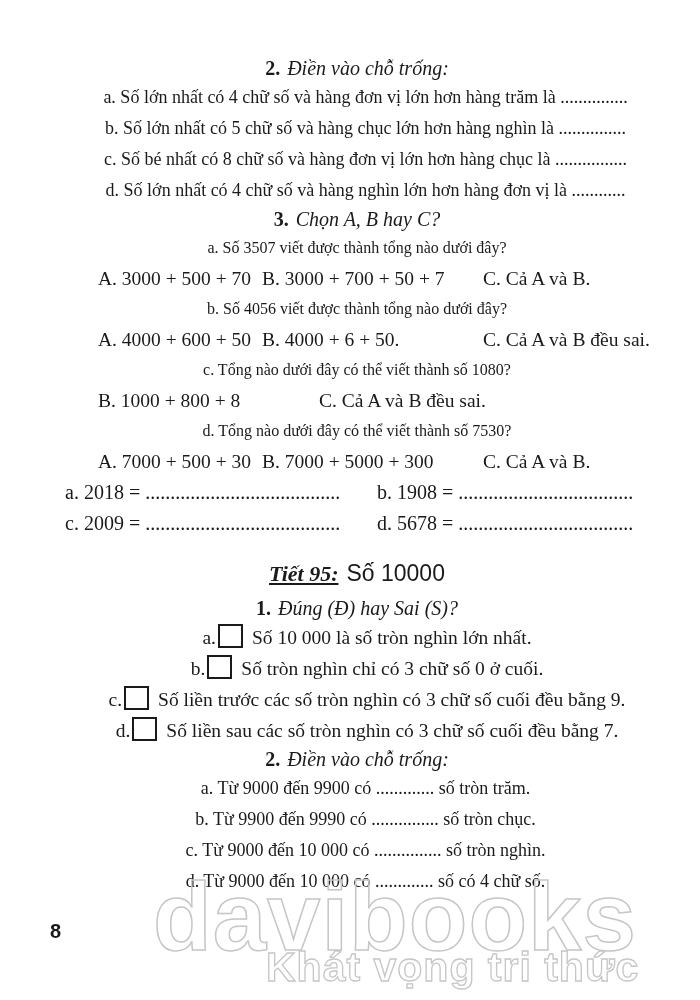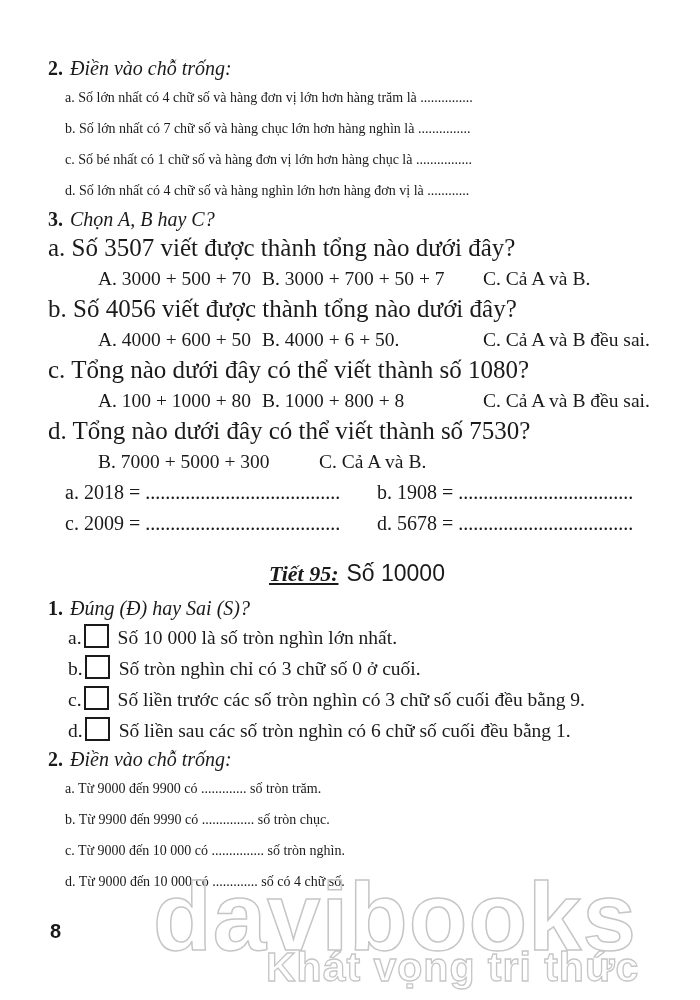--- a/index.html
+++ b/index.html
@@ -13,33 +13,33 @@
   .page {
     position: relative;
     width: 700px; height: 1000px;
     background: #ffffff;
   }
   .content {
     position: relative;
     padding: 55px 34px 0 48px;
     z-index: 1;
   }
-  .line { white-space: nowrap; }
+  .line { white-space: nowrap; text-align: center; }
 
   
   .sec-header { height: 27px; line-height: 27px; font-size: 20px; }
   .sec-num   { font-weight: bold; }
   .sec-title { font-style: italic; margin-left: 7px; }
   .sec-title.upright { font-style: normal; margin-left: 7px; }
 
   
-  .fill-item { height: 31px; line-height: 31px; font-size: 14px; margin-left: 17px; }
+  .fill-item { height: 31px; line-height: 31px; font-size: 18px; margin-left: 17px; }
 
   
-  .mcq-q    { height: 30px; line-height: 30px; font-size: 25px; }
+  .mcq-q    { height: 30px; line-height: 30px; font-size: 16px; }
   .mcq-opts { display: flex; height: 31px; line-height: 31px; font-size: 19.5px; margin-left: 50px; }
   .opt-a { width: 164px; flex: 0 0 auto; }
   .opt-b { width: 221px; flex: 0 0 auto; }
   .opt-c { flex: 1 1 auto; }
 
   
   .sum-row  { display: flex; height: 31px; line-height: 31px; font-size: 20px; margin-left: 17px; }
   .sum-left { width: 312px; flex: 0 0 auto; }
 
   
@@ -105,22 +105,22 @@
 </head>
 <body>
 
 <div class="page">
   <div class="content">
 
     <div class="sec-header line">
       <span class="sec-num">2.</span><span class="sec-title">Điền vào chỗ trống:</span>
     </div>
     <div class="fill-item line">a. Số lớn nhất có 4 chữ số và hàng đơn vị lớn hơn hàng trăm là ...............</div>
-    <div class="fill-item line">b. Số lớn nhất có 7 chữ số và hàng chục lớn hơn hàng nghìn là ...............</div>
-    <div class="fill-item line">c. Số bé nhất có 1 chữ số và hàng đơn vị lớn hơn hàng chục là ................</div>
+    <div class="fill-item line">b. Số lớn nhất có 5 chữ số và hàng chục lớn hơn hàng nghìn là ...............</div>
+    <div class="fill-item line">c. Số bé nhất có 8 chữ số và hàng đơn vị lớn hơn hàng chục là ................</div>
     <div class="fill-item line">d. Số lớn nhất có 4 chữ số và hàng nghìn lớn hơn hàng đơn vị là ............</div>
 
     <div class="sec-header line">
       <span class="sec-num">3.</span><span class="sec-title">Chọn A, B hay C?</span>
     </div>
 
     <div class="mcq-q line">a. Số 3507 viết được thành tổng nào dưới đây?</div>
     <div class="mcq-opts">
       <span class="opt-a">A. 3000 + 500 + 70</span>
       <span class="opt-b">B. 3000 + 700 + 50 + 7</span>
@@ -129,27 +129,27 @@
 
     <div class="mcq-q line">b. Số 4056 viết được thành tổng nào dưới đây?</div>
     <div class="mcq-opts">
       <span class="opt-a">A. 4000 + 600 + 50</span>
       <span class="opt-b">B. 4000 + 6 + 50.</span>
       <span class="opt-c">C. Cả A và B đều sai.</span>
     </div>
 
     <div class="mcq-q line">c. Tổng nào dưới đây có thể viết thành số 1080?</div>
     <div class="mcq-opts">
-      <span class="opt-a">A. 100 + 1000 + 80</span>
       <span class="opt-b">B. 1000 + 800  + 8</span>
       <span class="opt-c">C. Cả A và B đều sai.</span>
     </div>
 
     <div class="mcq-q line">d. Tổng nào dưới đây có thể viết thành số 7530?</div>
     <div class="mcq-opts">
+      <span class="opt-a">A. 7000 + 500 + 30</span>
       <span class="opt-b">B. 7000 + 5000 + 300</span>
       <span class="opt-c">C. Cả A và B.</span>
     </div>
 
     <div class="sum-row">
       <span class="sum-left">a. 2018 = .......................................</span>
       <span class="sum-right">b. 1908 = ...................................</span>
     </div>
     <div class="sum-row">
       <span class="sum-left">c. 2009 = .......................................</span>
@@ -166,21 +166,21 @@
     <div class="tf-item line">
       <span class="tf-letter">a.</span><span class="checkbox"></span><span>Số 10 000 là số tròn nghìn lớn nhất.</span>
     </div>
     <div class="tf-item line">
       <span class="tf-letter">b.</span><span class="checkbox"></span><span>Số tròn nghìn chỉ có 3 chữ số 0 ở cuối.</span>
     </div>
     <div class="tf-item line">
       <span class="tf-letter">c.</span><span class="checkbox"></span><span>Số liền trước các số tròn nghìn có 3 chữ số cuối đều bằng 9.</span>
     </div>
     <div class="tf-item line">
-      <span class="tf-letter">d.</span><span class="checkbox"></span><span>Số liền sau các số tròn nghìn có 6 chữ số cuối đều bằng 1.</span>
+      <span class="tf-letter">d.</span><span class="checkbox"></span><span>Số liền sau các số tròn nghìn có 3 chữ số cuối đều bằng 7.</span>
     </div>
 
     <div class="sec-header line">
       <span class="sec-num">2.</span><span class="sec-title">Điền vào chỗ trống:</span>
     </div>
     <div class="fill-item line">a. Từ 9000 đến 9900 có .............  số tròn trăm.</div>
     <div class="fill-item line">b. Từ 9900 đến 9990 có ............... số tròn chục.</div>
     <div class="fill-item line">c. Từ 9000 đến 10 000 có ............... số tròn nghìn.</div>
     <div class="fill-item line">d. Từ 9000 đến 10 000 có ............. số có 4 chữ số.</div>
 

